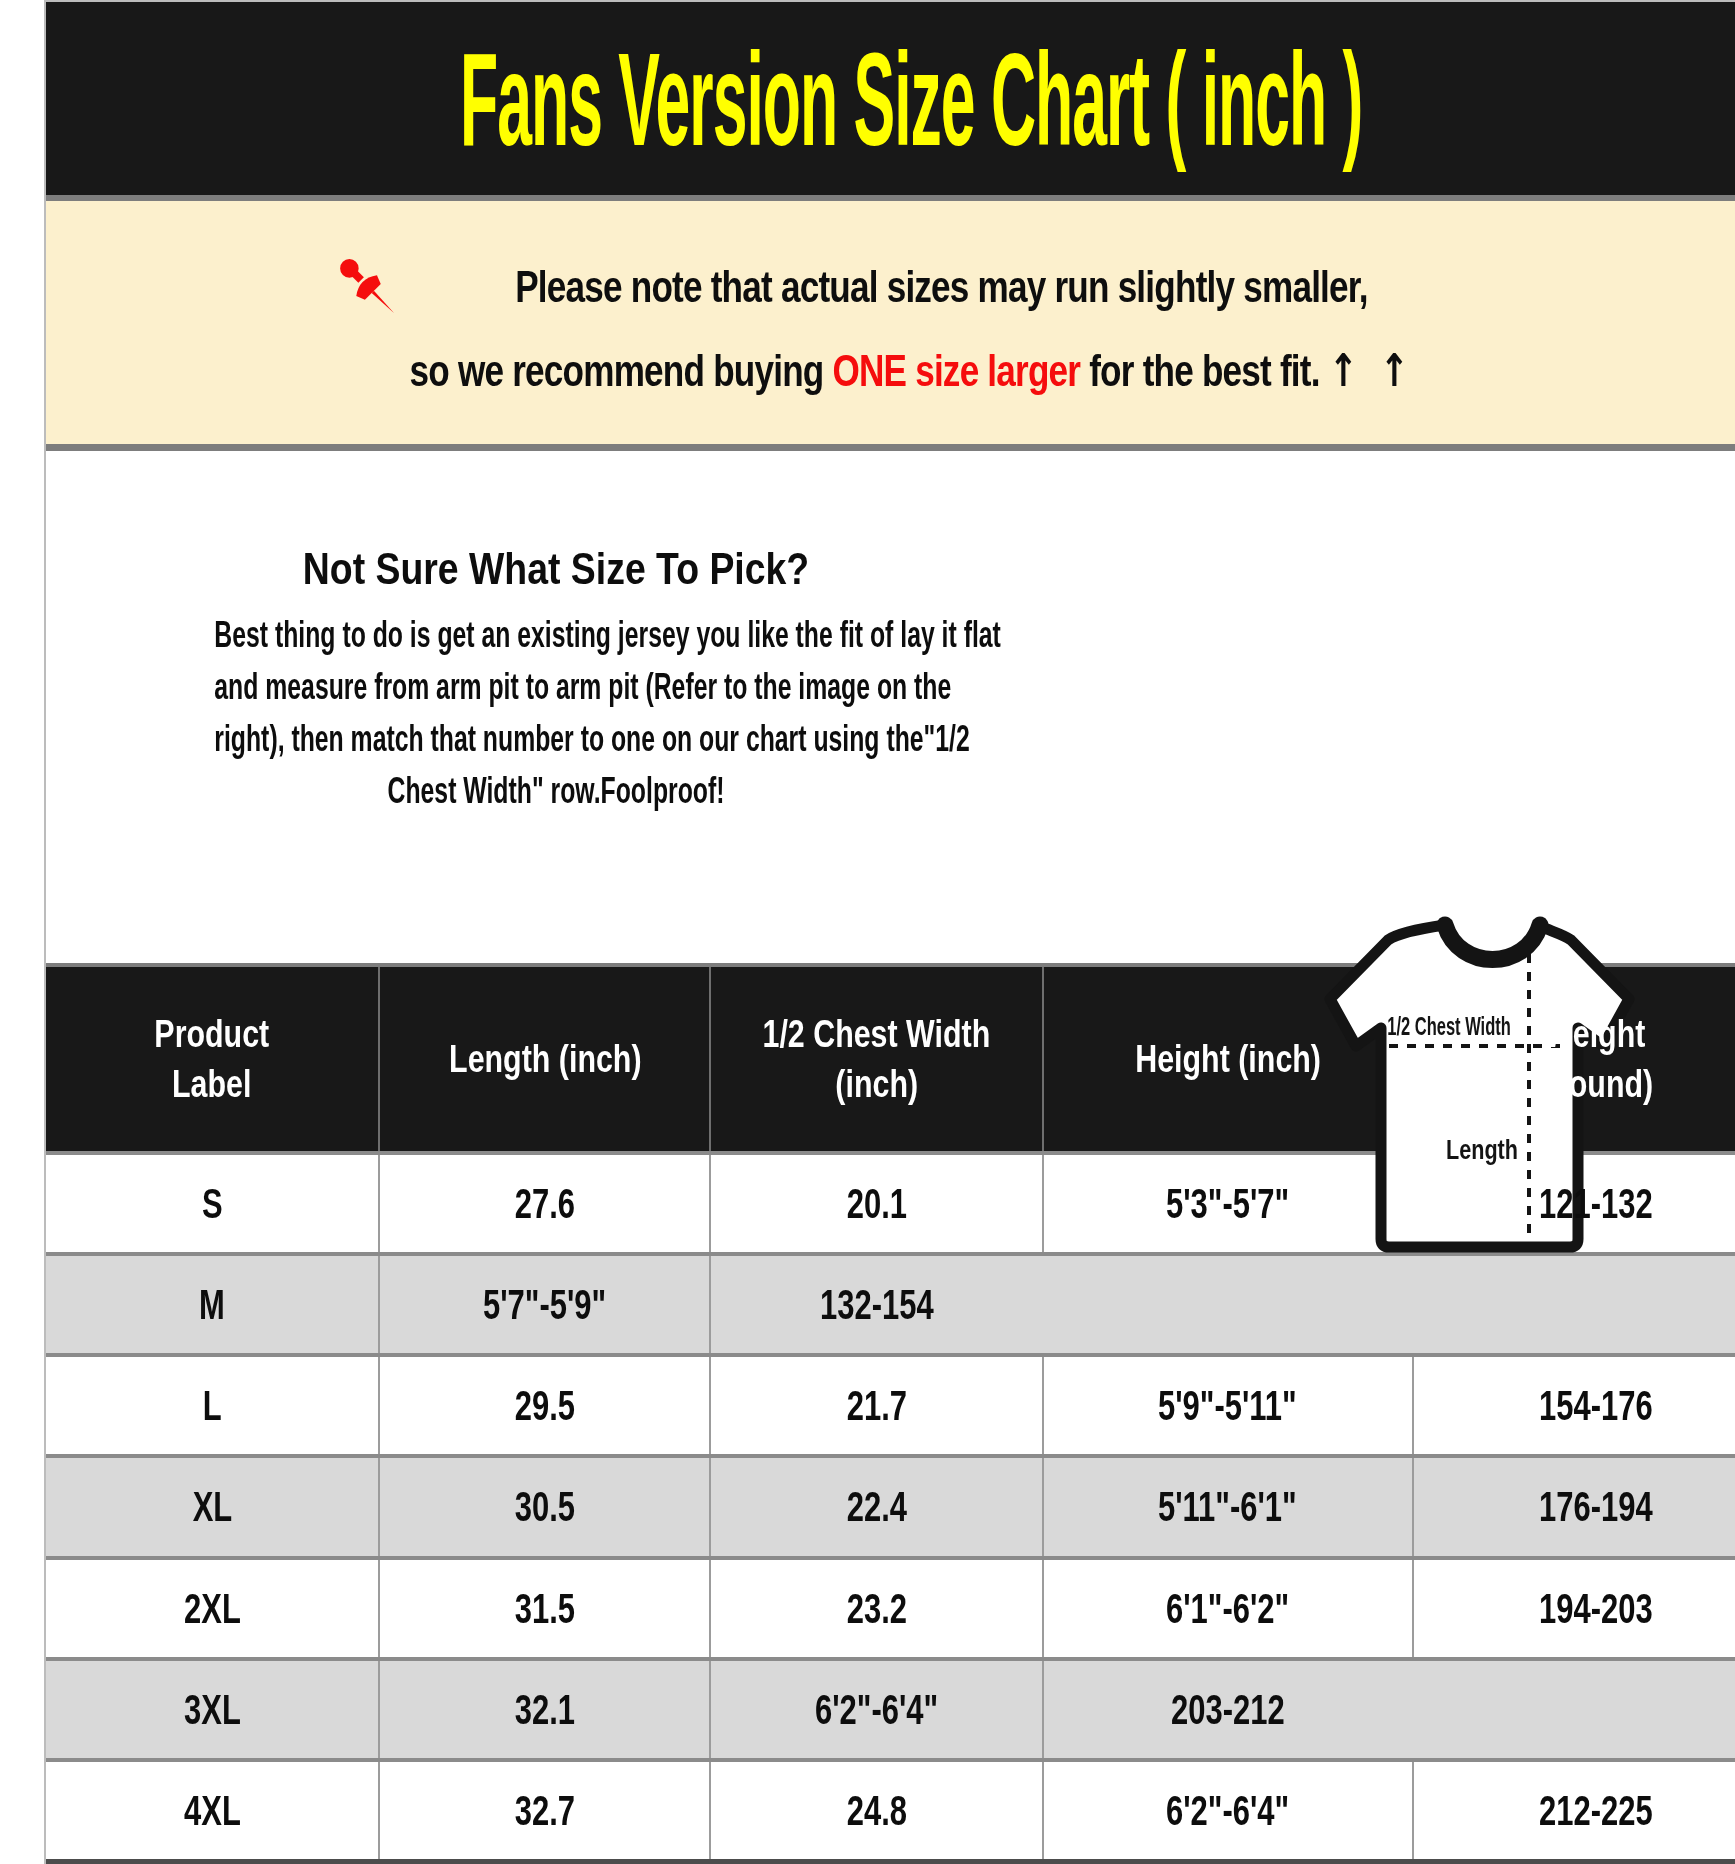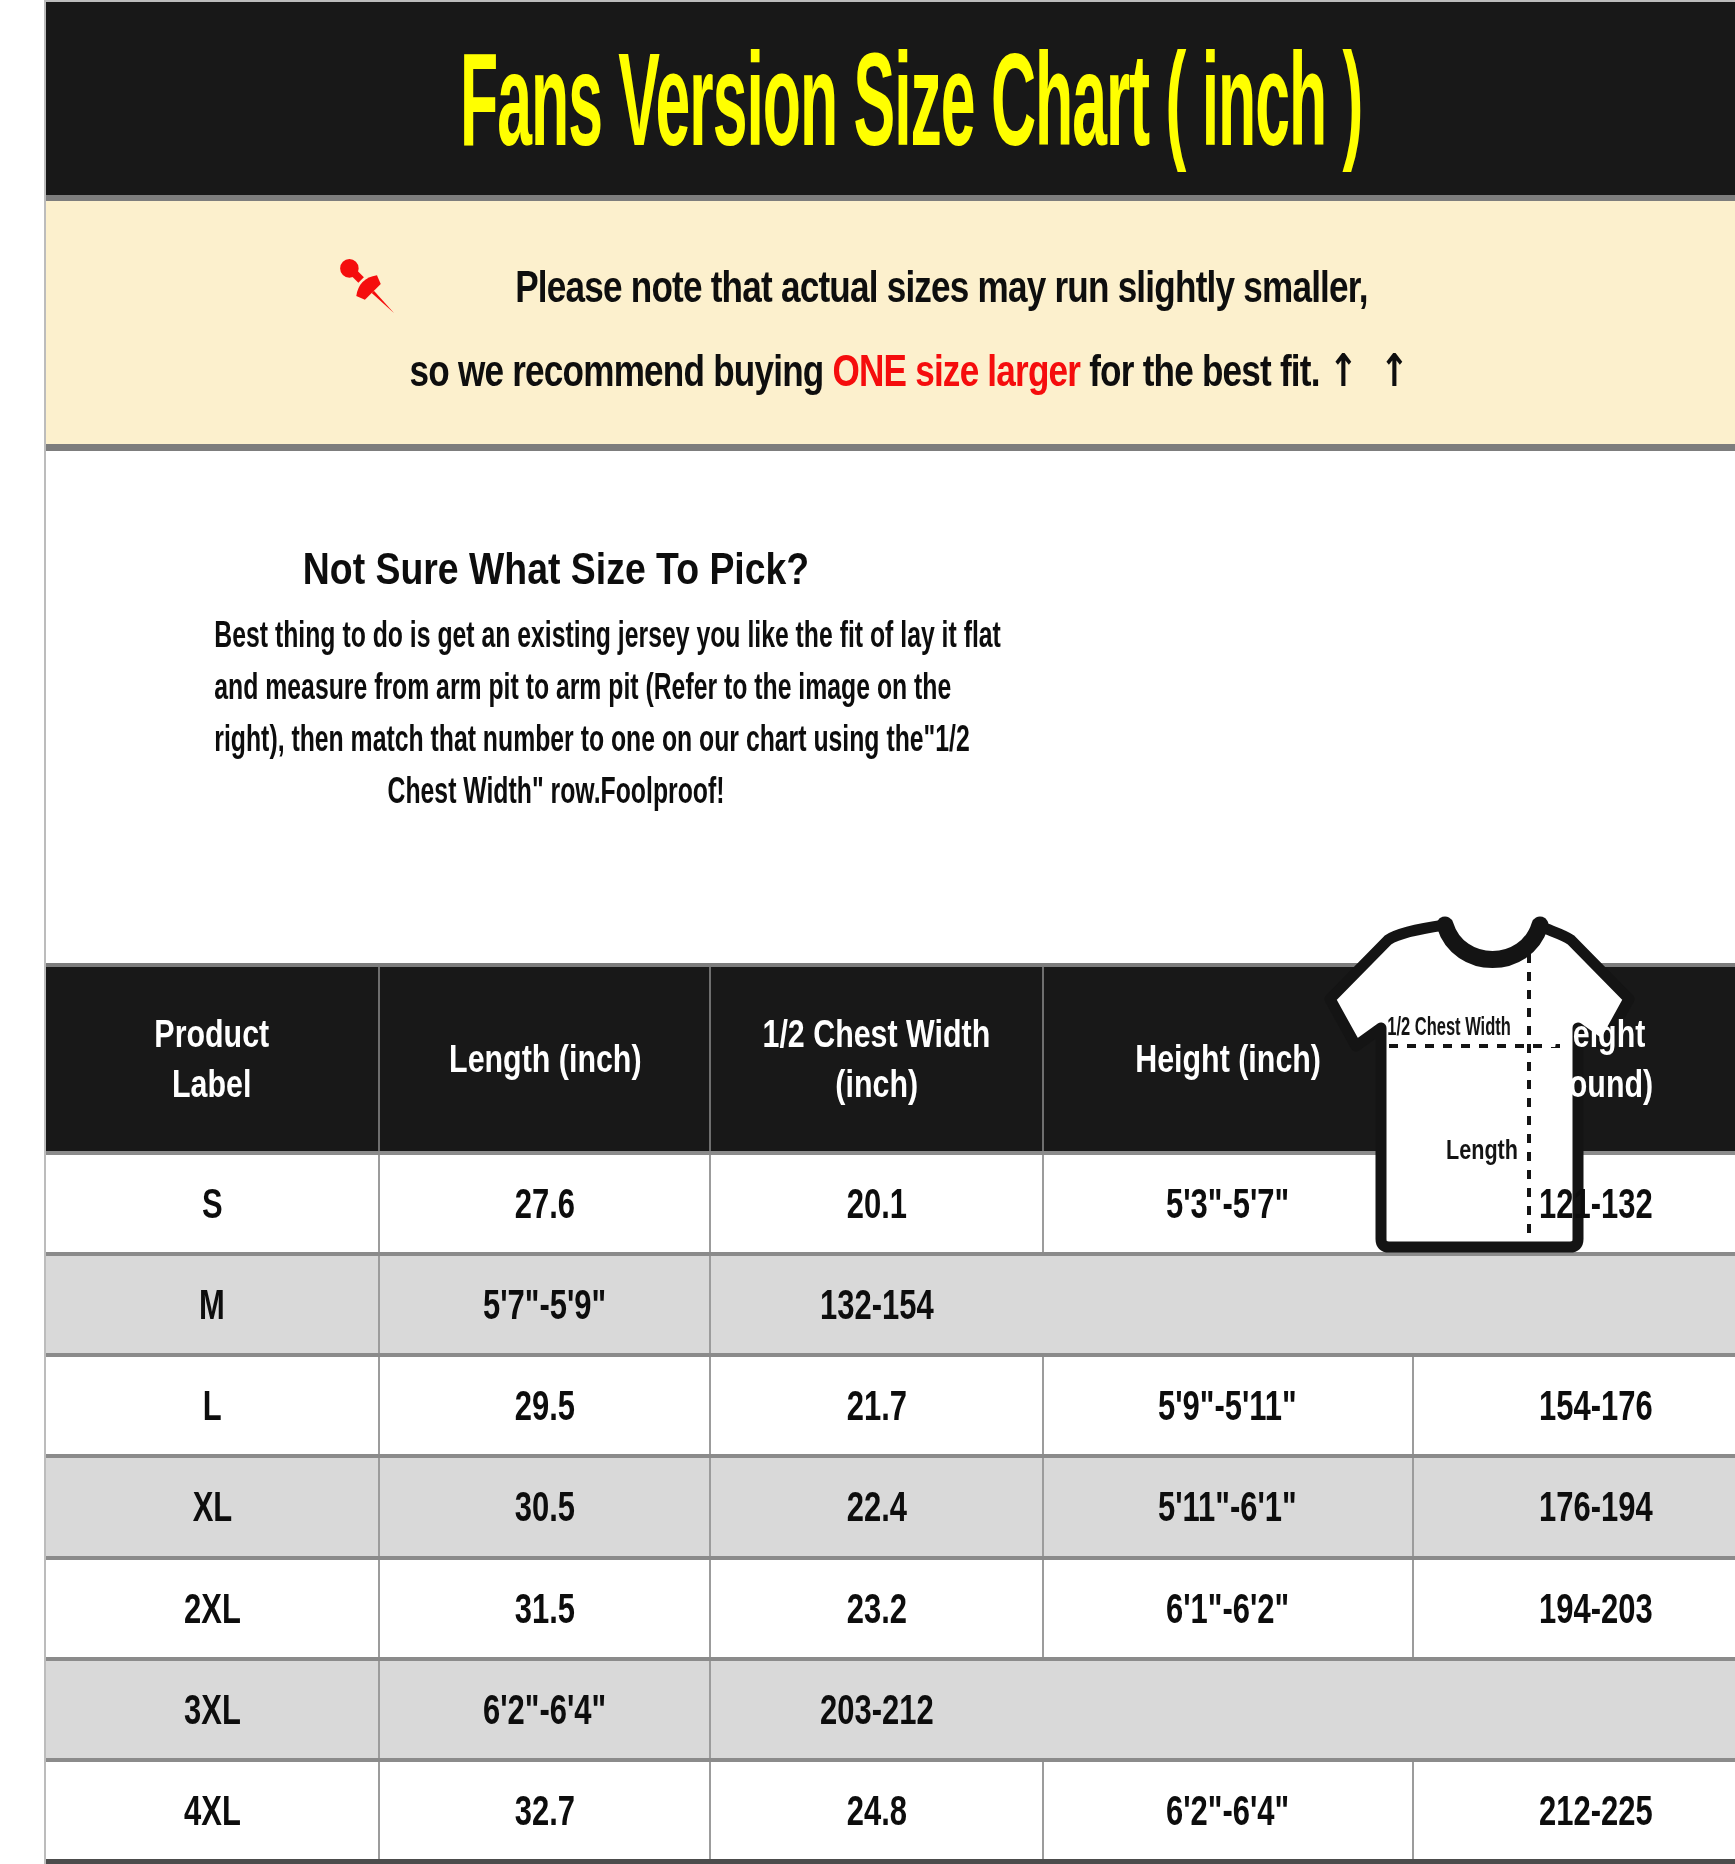--- a/index.html
+++ b/index.html
@@ -255,20 +255,23 @@
       <div class="t-cell">
           <span class="cval">194-203</span>
         </div>
     </div>
 
     <div class="t-row t-data alt">
       <div class="t-cell">
           <span class="cval">3XL</span>
         </div>
       <div class="t-cell">
+          <span class="cval">32.1</span>
+        </div>
+      <div class="t-cell">
           <span class="cval">6'2"-6'4"</span>
         </div>
       <div class="t-cell">
           <span class="cval">203-212</span>
         </div>
     </div>
 
     <div class="t-row t-data">
       <div class="t-cell">
           <span class="cval">4XL</span>

